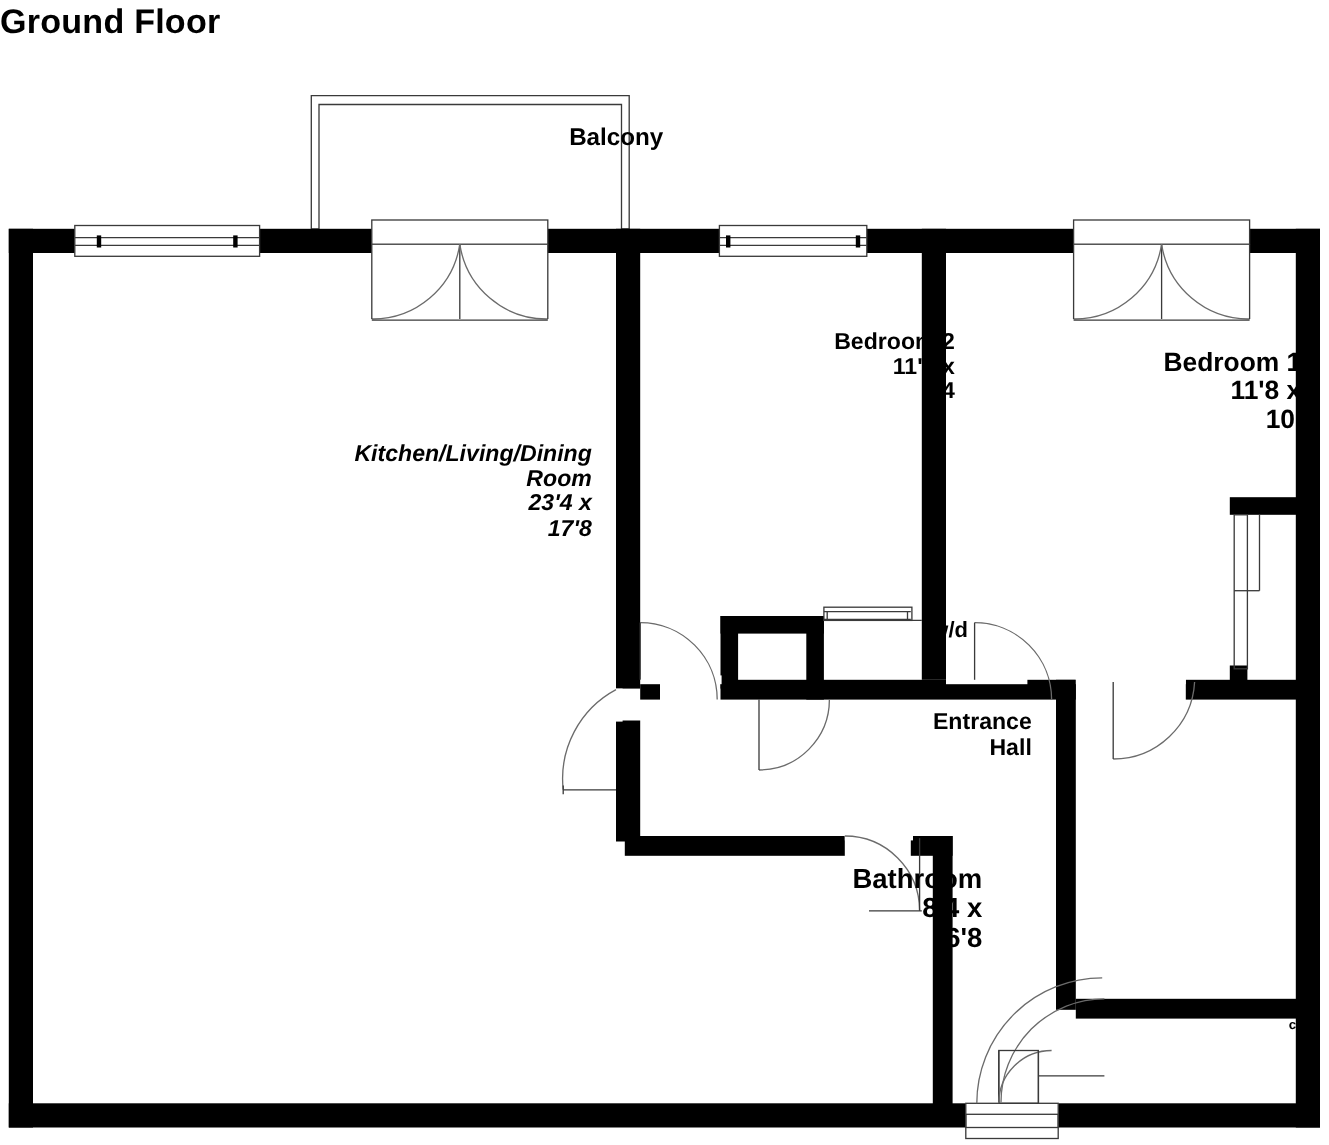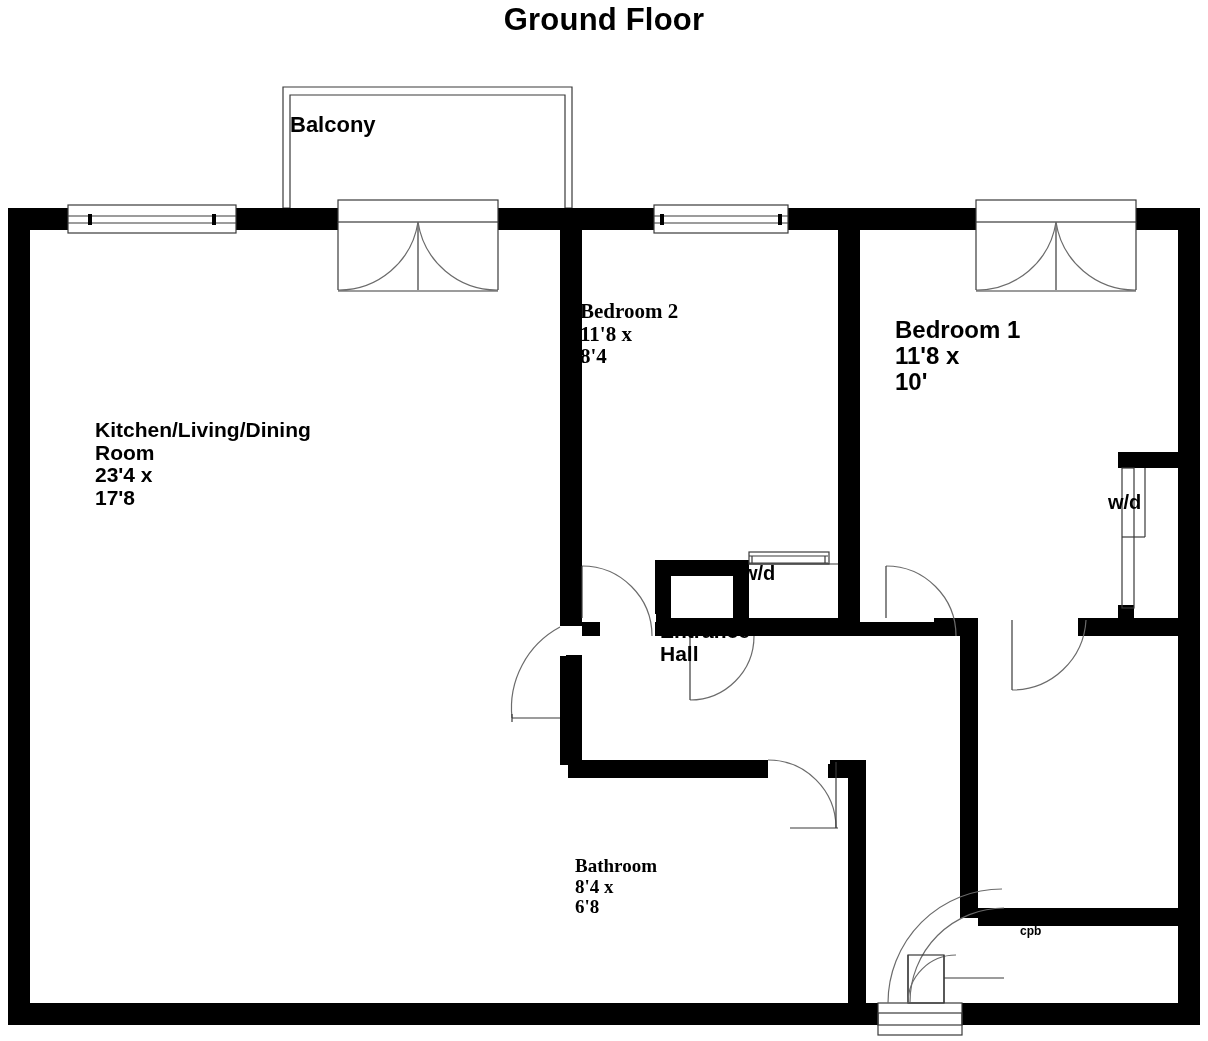--- a/index.html
+++ b/index.html
@@ -18,55 +18,56 @@
     position: relative;
     width: 1208px;
     height: 1041px;
     background: #ffffff;
   }
   .plan-title {
     position: absolute;
     left: 0;
     top: 2px;
     width: 1208px;
-    text-align: center;
+    text-align: left;
     font-size: 31px;
     font-weight: bold;
     color: #000000;
     letter-spacing: 0.2px;
   }
   svg.plan-svg {
     position: absolute;
     left: 0;
     top: 0;
     width: 1208px;
     height: 1041px;
     display: block;
   }
   .wall { fill: #000000; }
   .thin { fill: none; stroke: #3a3a3a; stroke-width: 1.2; }
   .swing { fill: none; stroke: #6b6b6b; stroke-width: 1.2; }
   .openfill { fill: #ffffff; }
 
   .room-label {
     position: absolute;
-    text-align: left;
+    text-align: right;
     color: #000000;
     font-weight: bold;
     line-height: 1.08;
     white-space: pre-line;
     user-select: none;
+    padding-left: 43px;
   }
 
   .lbl-balcony   { left: 290px; top: 113px;  width: 270px; font-size: 22px; }
-  .lbl-kld       { left: 95px;  top: 419px;  width: 400px; font-size: 21px; }
-  .lbl-bed2      { left: 580px; top: 300px;  width: 245px; font-size: 21px; font-family: Liberation Serif, serif; }
+  .lbl-kld       { left: 95px;  top: 402px;  width: 400px; font-size: 21px; font-style: italic; }
+  .lbl-bed2      { left: 580px; top: 300px;  width: 245px; font-size: 21px; }
   .lbl-bed1      { left: 895px; top: 317px;  width: 245px; font-size: 24px; }
-  .lbl-hall      { left: 660px; top: 620px;  width: 235px; font-size: 21px; }
-  .lbl-bath      { left: 575px; top: 856px;  width: 275px; font-size: 19px; font-family: Liberation Serif, serif; }
+  .lbl-hall      { left: 660px; top: 646px;  width: 235px; font-size: 21px; }
+  .lbl-bath      { left: 575px; top: 786px;  width: 275px; font-size: 25px; }
   .lbl-ensuite   { left: 975px; top: 688px;  width: 228px; font-size: 21px; }
   .lbl-wd-top    { left: 1108px; top: 492px; width: 95px;  font-size: 20px; }
   .lbl-wd-hall   { left: 742px;  top: 563px; width: 95px;  font-size: 20px; }
   .lbl-cpb       { left: 1020px; top: 925px; width: 130px; font-size: 12px; }
 </style>
 </head>
 <body>
 
 <div id="floorplan-root">
 

